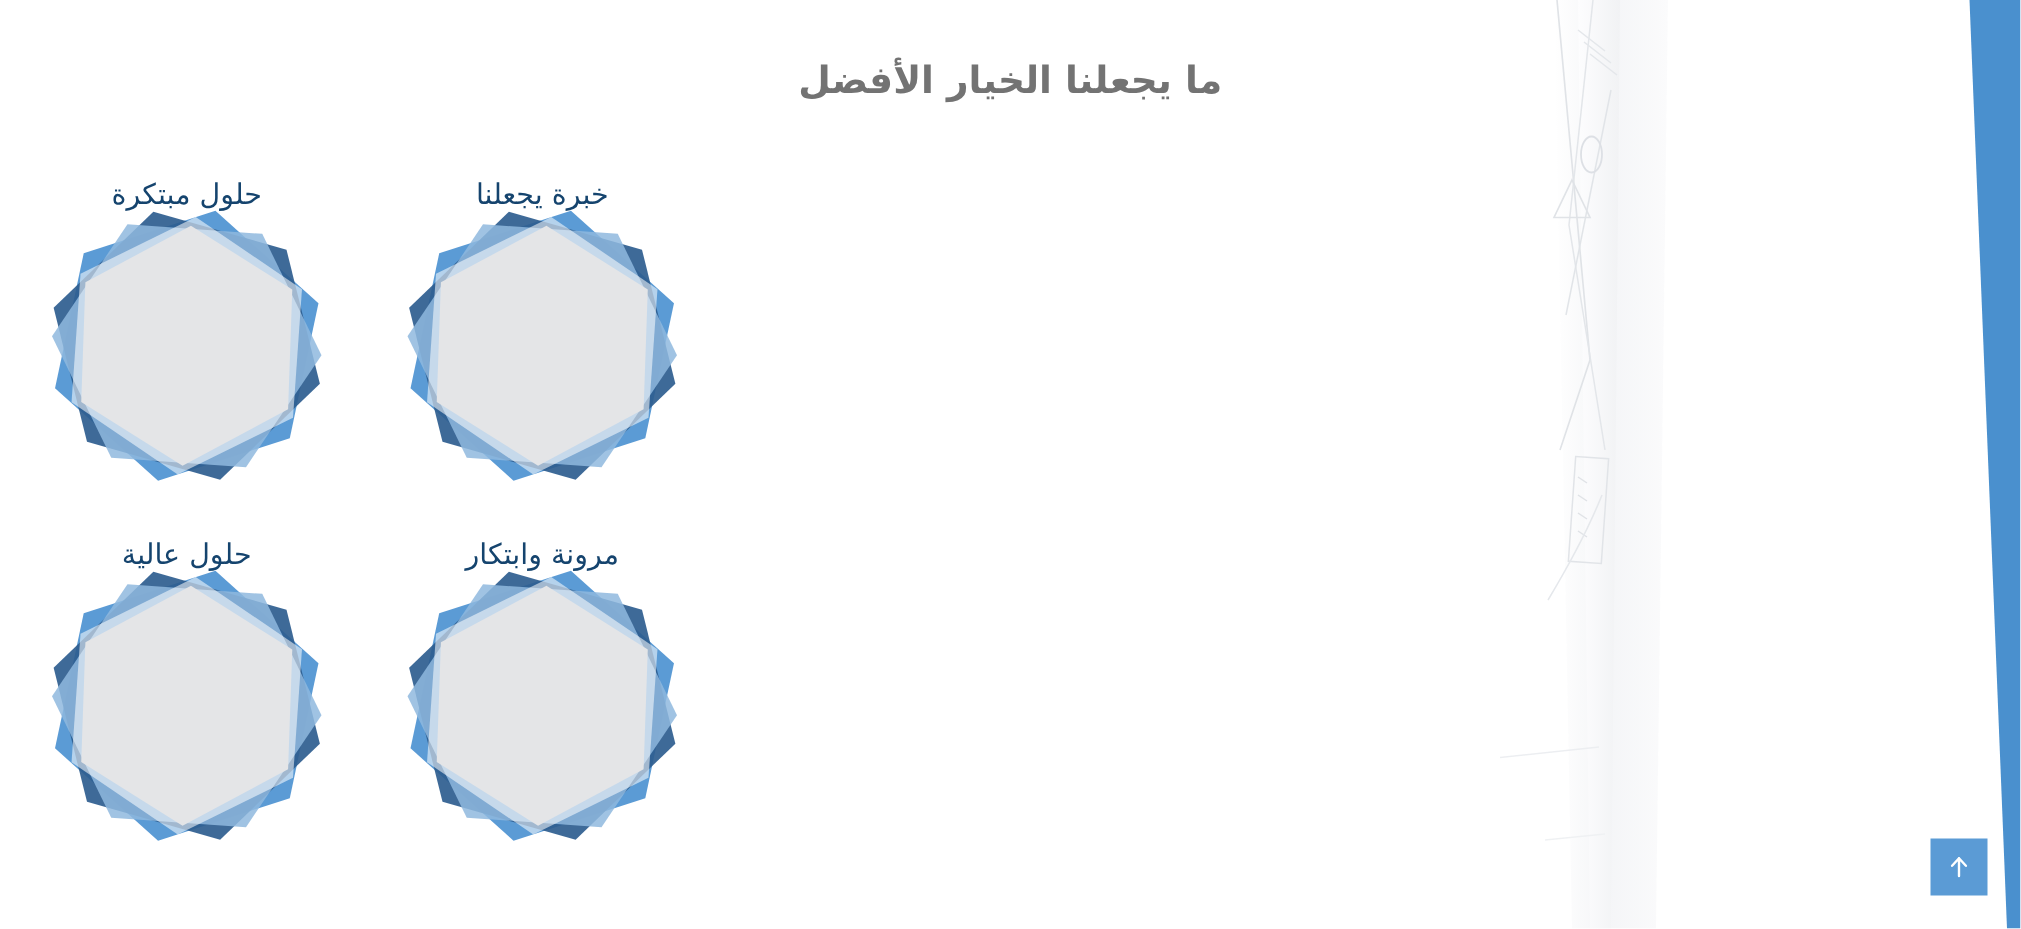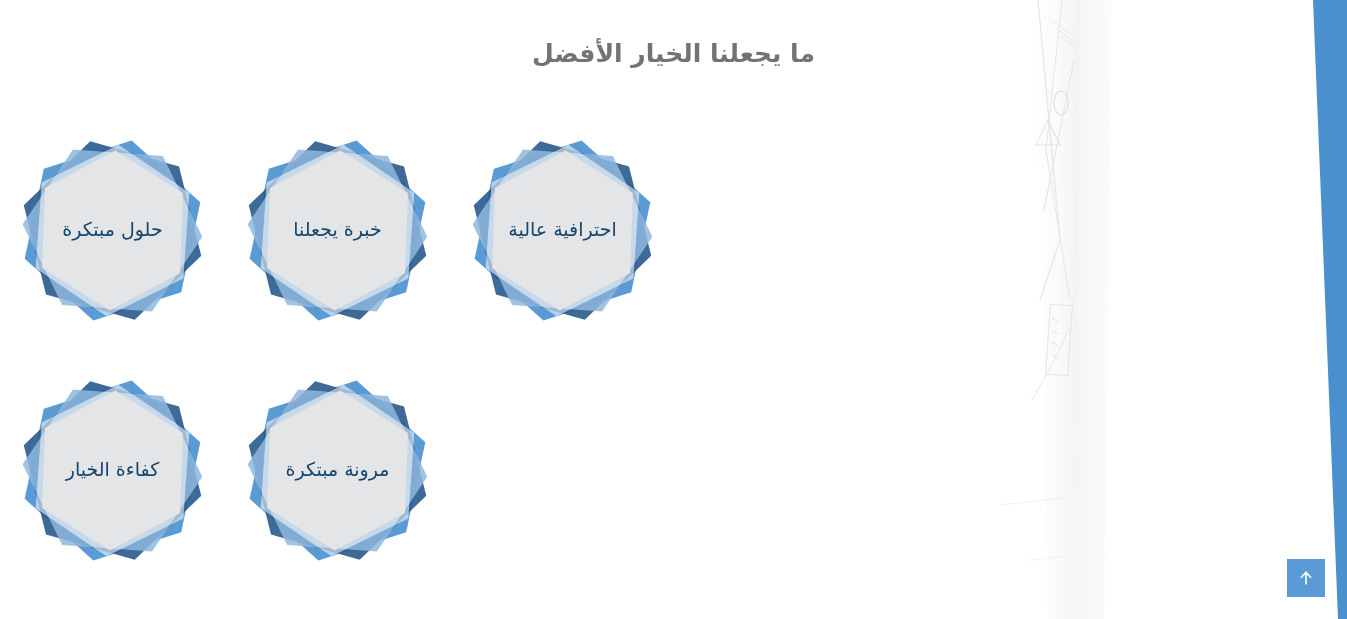--- a/index.html
+++ b/index.html
@@ -31,21 +31,21 @@
     display:flex;flex-direction:row-reverse;justify-content:flex-start;
     gap:0px;
   }
   .badge-row.row-1{padding-right:0px;margin-right:237px;}
   .badge-row.row-2{margin-right:350px;margin-top:15px;}
 
   .badge{
     position:relative;
     width:225px;height:225px;
     flex:0 0 225px;
-    display:flex;align-items:center;justify-content:center;
+    display:flex;align-items:flex-start;justify-content:center;padding-left:12px;
   }
   .badge .layers{position:absolute;inset:0;}
   .badge svg{position:absolute;inset:0;width:225px;height:225px;display:block;}
   .badge-label{
     position:relative;z-index:5;
     font-size:19px;
     color:#15446e;
     text-align:center;
     line-height:1.3;
     white-space:nowrap;
@@ -129,68 +129,54 @@
             <polygon points="0,-92 80,-46 80,46 0,92 -80,46 -80,-46" fill="#2e5d8f" transform="rotate(-14)" opacity="0.92"></polygon>
             <polygon points="0,-90 78,-45 78,45 0,90 -78,45 -78,-45" fill="#8fb9de" transform="rotate(34)" opacity="0.85"></polygon>
             <polygon points="0,-86 74,-43 74,43 0,86 -74,43 -74,-43" fill="#ffffff" transform="rotate(4)" opacity="0.55"></polygon>
             <polygon points="0,-80 69,-40 69,40 0,80 -69,40 -69,-40" fill="#e4e5e7" transform="rotate(2)"></polygon>
           </g>
         </svg>
       </div>
       <div class="badge-label">خبرة يجعلنا</div>
     </div>
 
-    <div class="badge">
-      <div class="layers">
-        <svg viewBox="0 0 225 225">
-          <g transform="translate(112.5,112.5)">
-            <polygon points="0,-92 80,-46 80,46 0,92 -80,46 -80,-46" fill="#5b9bd5" transform="rotate(12)"></polygon>
-            <polygon points="0,-92 80,-46 80,46 0,92 -80,46 -80,-46" fill="#2e5d8f" transform="rotate(-14)" opacity="0.92"></polygon>
-            <polygon points="0,-90 78,-45 78,45 0,90 -78,45 -78,-45" fill="#8fb9de" transform="rotate(34)" opacity="0.85"></polygon>
-            <polygon points="0,-86 74,-43 74,43 0,86 -74,43 -74,-43" fill="#ffffff" transform="rotate(4)" opacity="0.55"></polygon>
-            <polygon points="0,-80 69,-40 69,40 0,80 -69,40 -69,-40" fill="#e4e5e7" transform="rotate(2)"></polygon>
-          </g>
-        </svg>
-      </div>
-      <div class="badge-label">احترافية عالية</div>
-    </div>
 
   </div>
 
   <div class="badge-row row-2">
 
     <div class="badge">
       <div class="layers">
         <svg viewBox="0 0 225 225">
           <g transform="translate(112.5,112.5)">
             <polygon points="0,-92 80,-46 80,46 0,92 -80,46 -80,-46" fill="#5b9bd5" transform="rotate(12)"></polygon>
             <polygon points="0,-92 80,-46 80,46 0,92 -80,46 -80,-46" fill="#2e5d8f" transform="rotate(-14)" opacity="0.92"></polygon>
             <polygon points="0,-90 78,-45 78,45 0,90 -78,45 -78,-45" fill="#8fb9de" transform="rotate(34)" opacity="0.85"></polygon>
             <polygon points="0,-86 74,-43 74,43 0,86 -74,43 -74,-43" fill="#ffffff" transform="rotate(4)" opacity="0.55"></polygon>
             <polygon points="0,-80 69,-40 69,40 0,80 -69,40 -69,-40" fill="#e4e5e7" transform="rotate(2)"></polygon>
           </g>
         </svg>
       </div>
-      <div class="badge-label">كفاءة الخيار</div>
+      <div class="badge-label">حلول عالية</div>
     </div>
 
 
     <div class="badge">
       <div class="layers">
         <svg viewBox="0 0 225 225">
           <g transform="translate(112.5,112.5)">
             <polygon points="0,-92 80,-46 80,46 0,92 -80,46 -80,-46" fill="#5b9bd5" transform="rotate(12)"></polygon>
             <polygon points="0,-92 80,-46 80,46 0,92 -80,46 -80,-46" fill="#2e5d8f" transform="rotate(-14)" opacity="0.92"></polygon>
             <polygon points="0,-90 78,-45 78,45 0,90 -78,45 -78,-45" fill="#8fb9de" transform="rotate(34)" opacity="0.85"></polygon>
             <polygon points="0,-86 74,-43 74,43 0,86 -74,43 -74,-43" fill="#ffffff" transform="rotate(4)" opacity="0.55"></polygon>
             <polygon points="0,-80 69,-40 69,40 0,80 -69,40 -69,-40" fill="#e4e5e7" transform="rotate(2)"></polygon>
           </g>
         </svg>
       </div>
-      <div class="badge-label">مرونة مبتكرة</div>
+      <div class="badge-label">مرونة وابتكار</div>
     </div>
 
   </div>
 </div>
 
 <button class="scroll-top" aria-label="العودة للأعلى">
   <svg width="20" height="20" viewBox="0 0 20 20">
     <path d="M10 16 L10 5 M10 4.2 L5.4 9.2 M10 4.2 L14.6 9.2" stroke="#ffffff" stroke-width="1.6" fill="none" stroke-linecap="round" stroke-linejoin="round"></path>
   </svg>
 </button>

